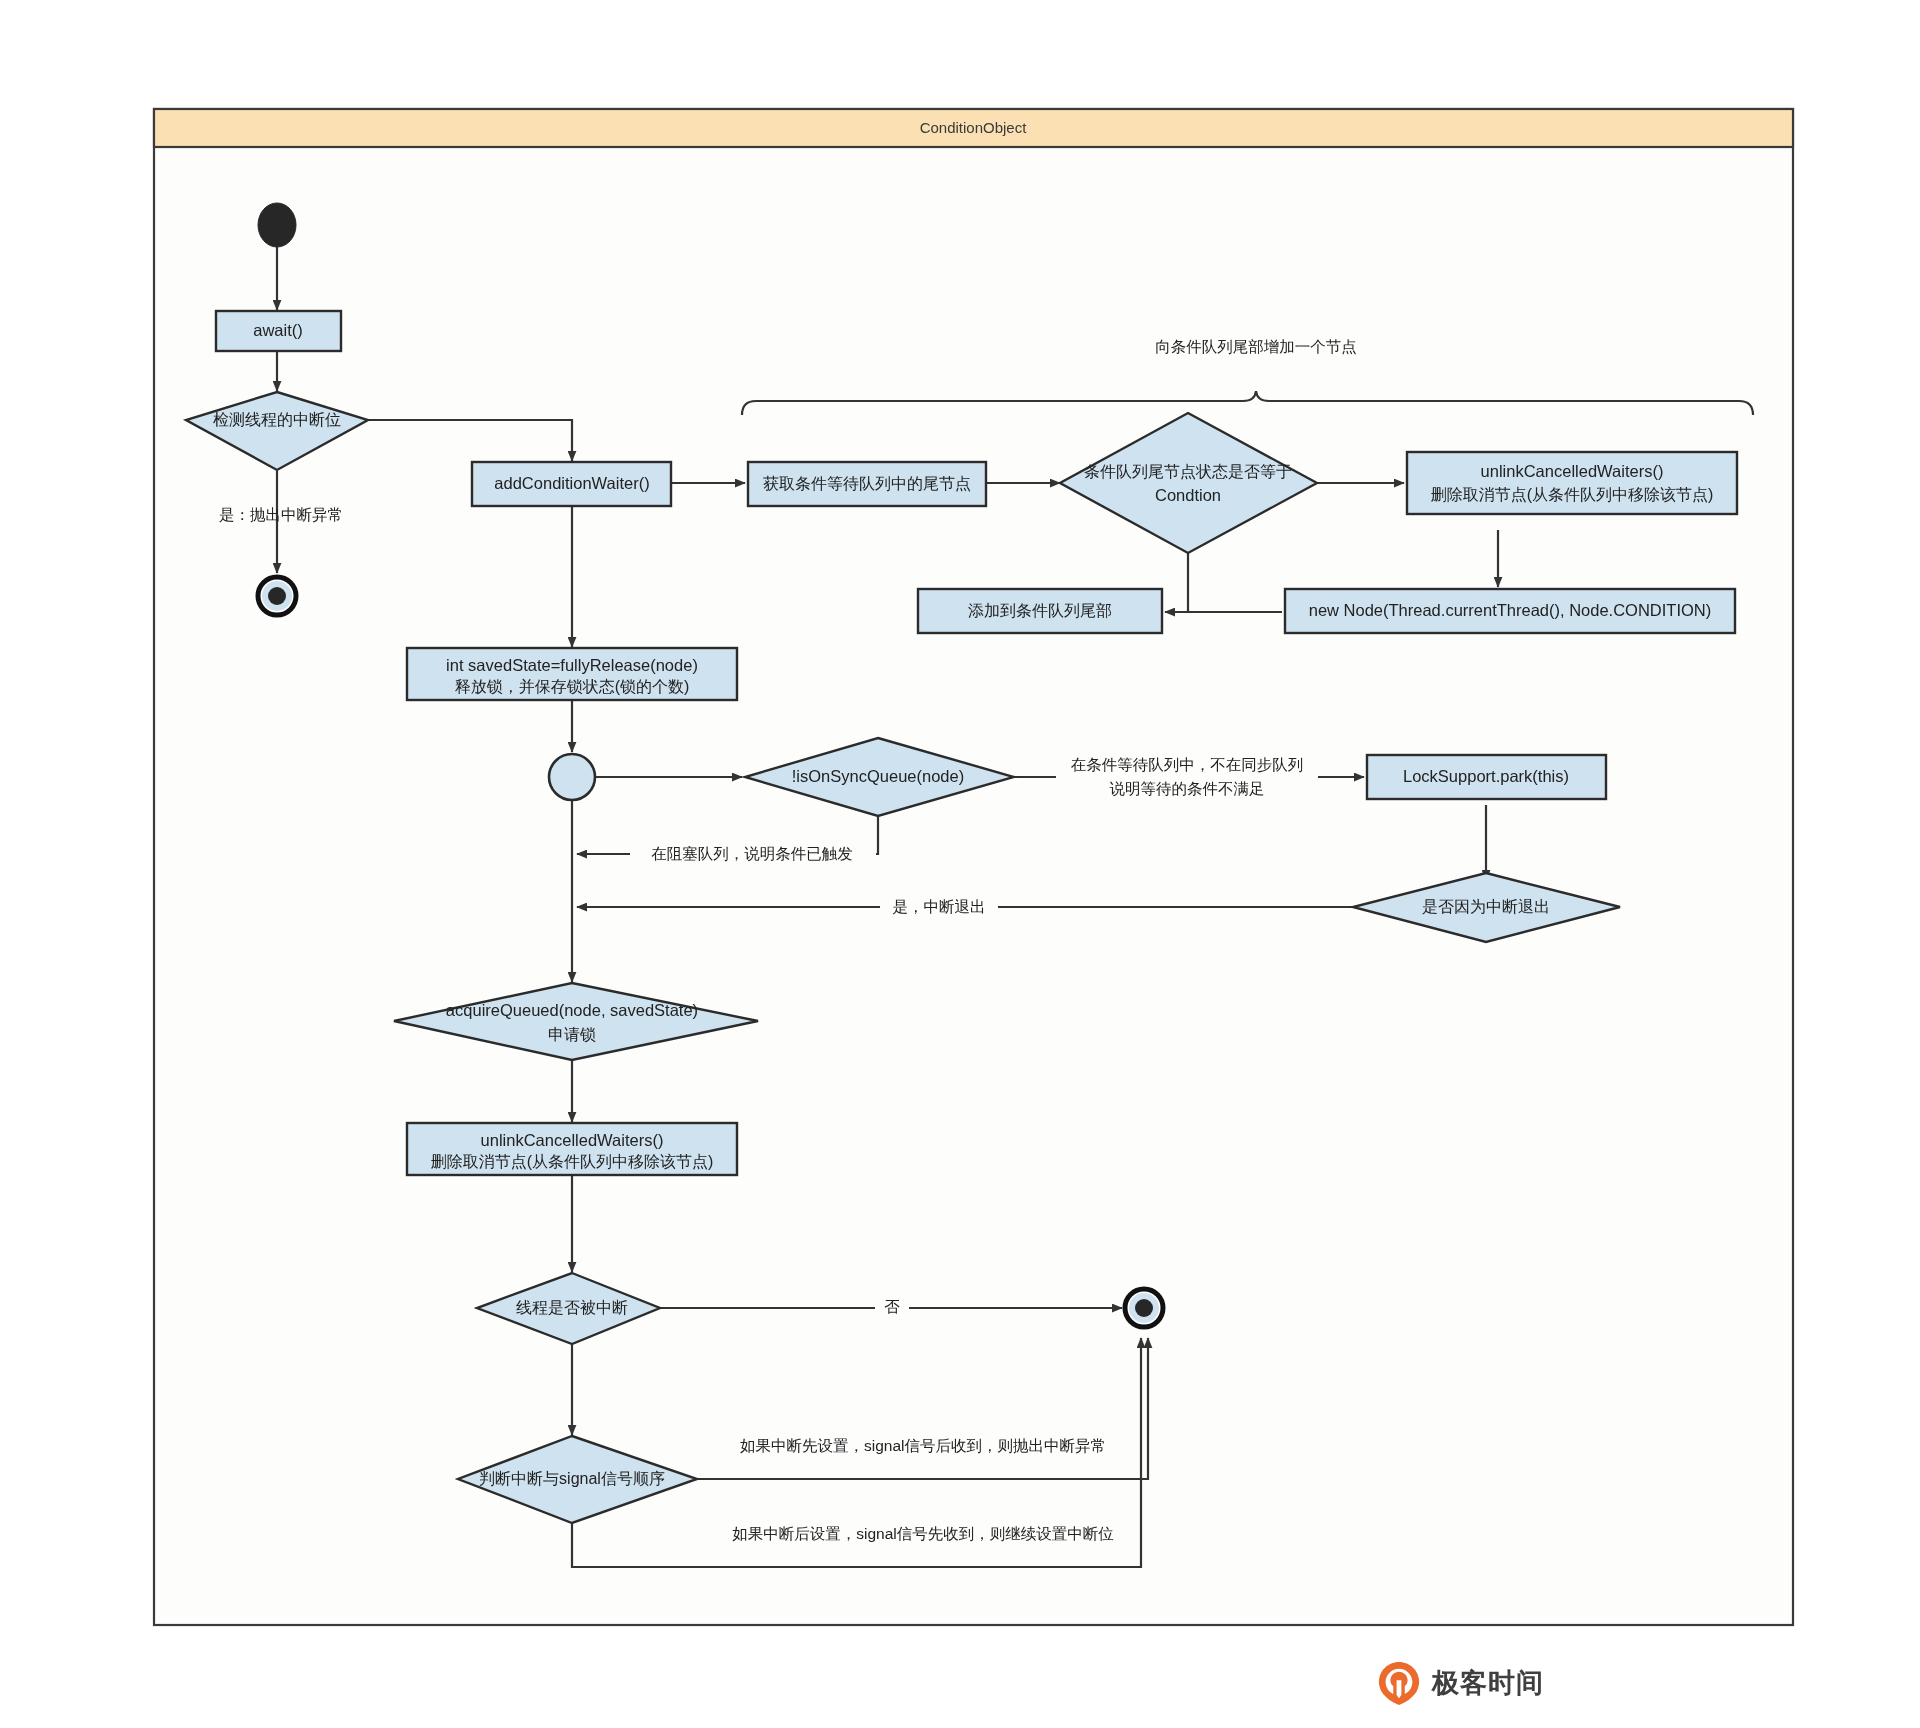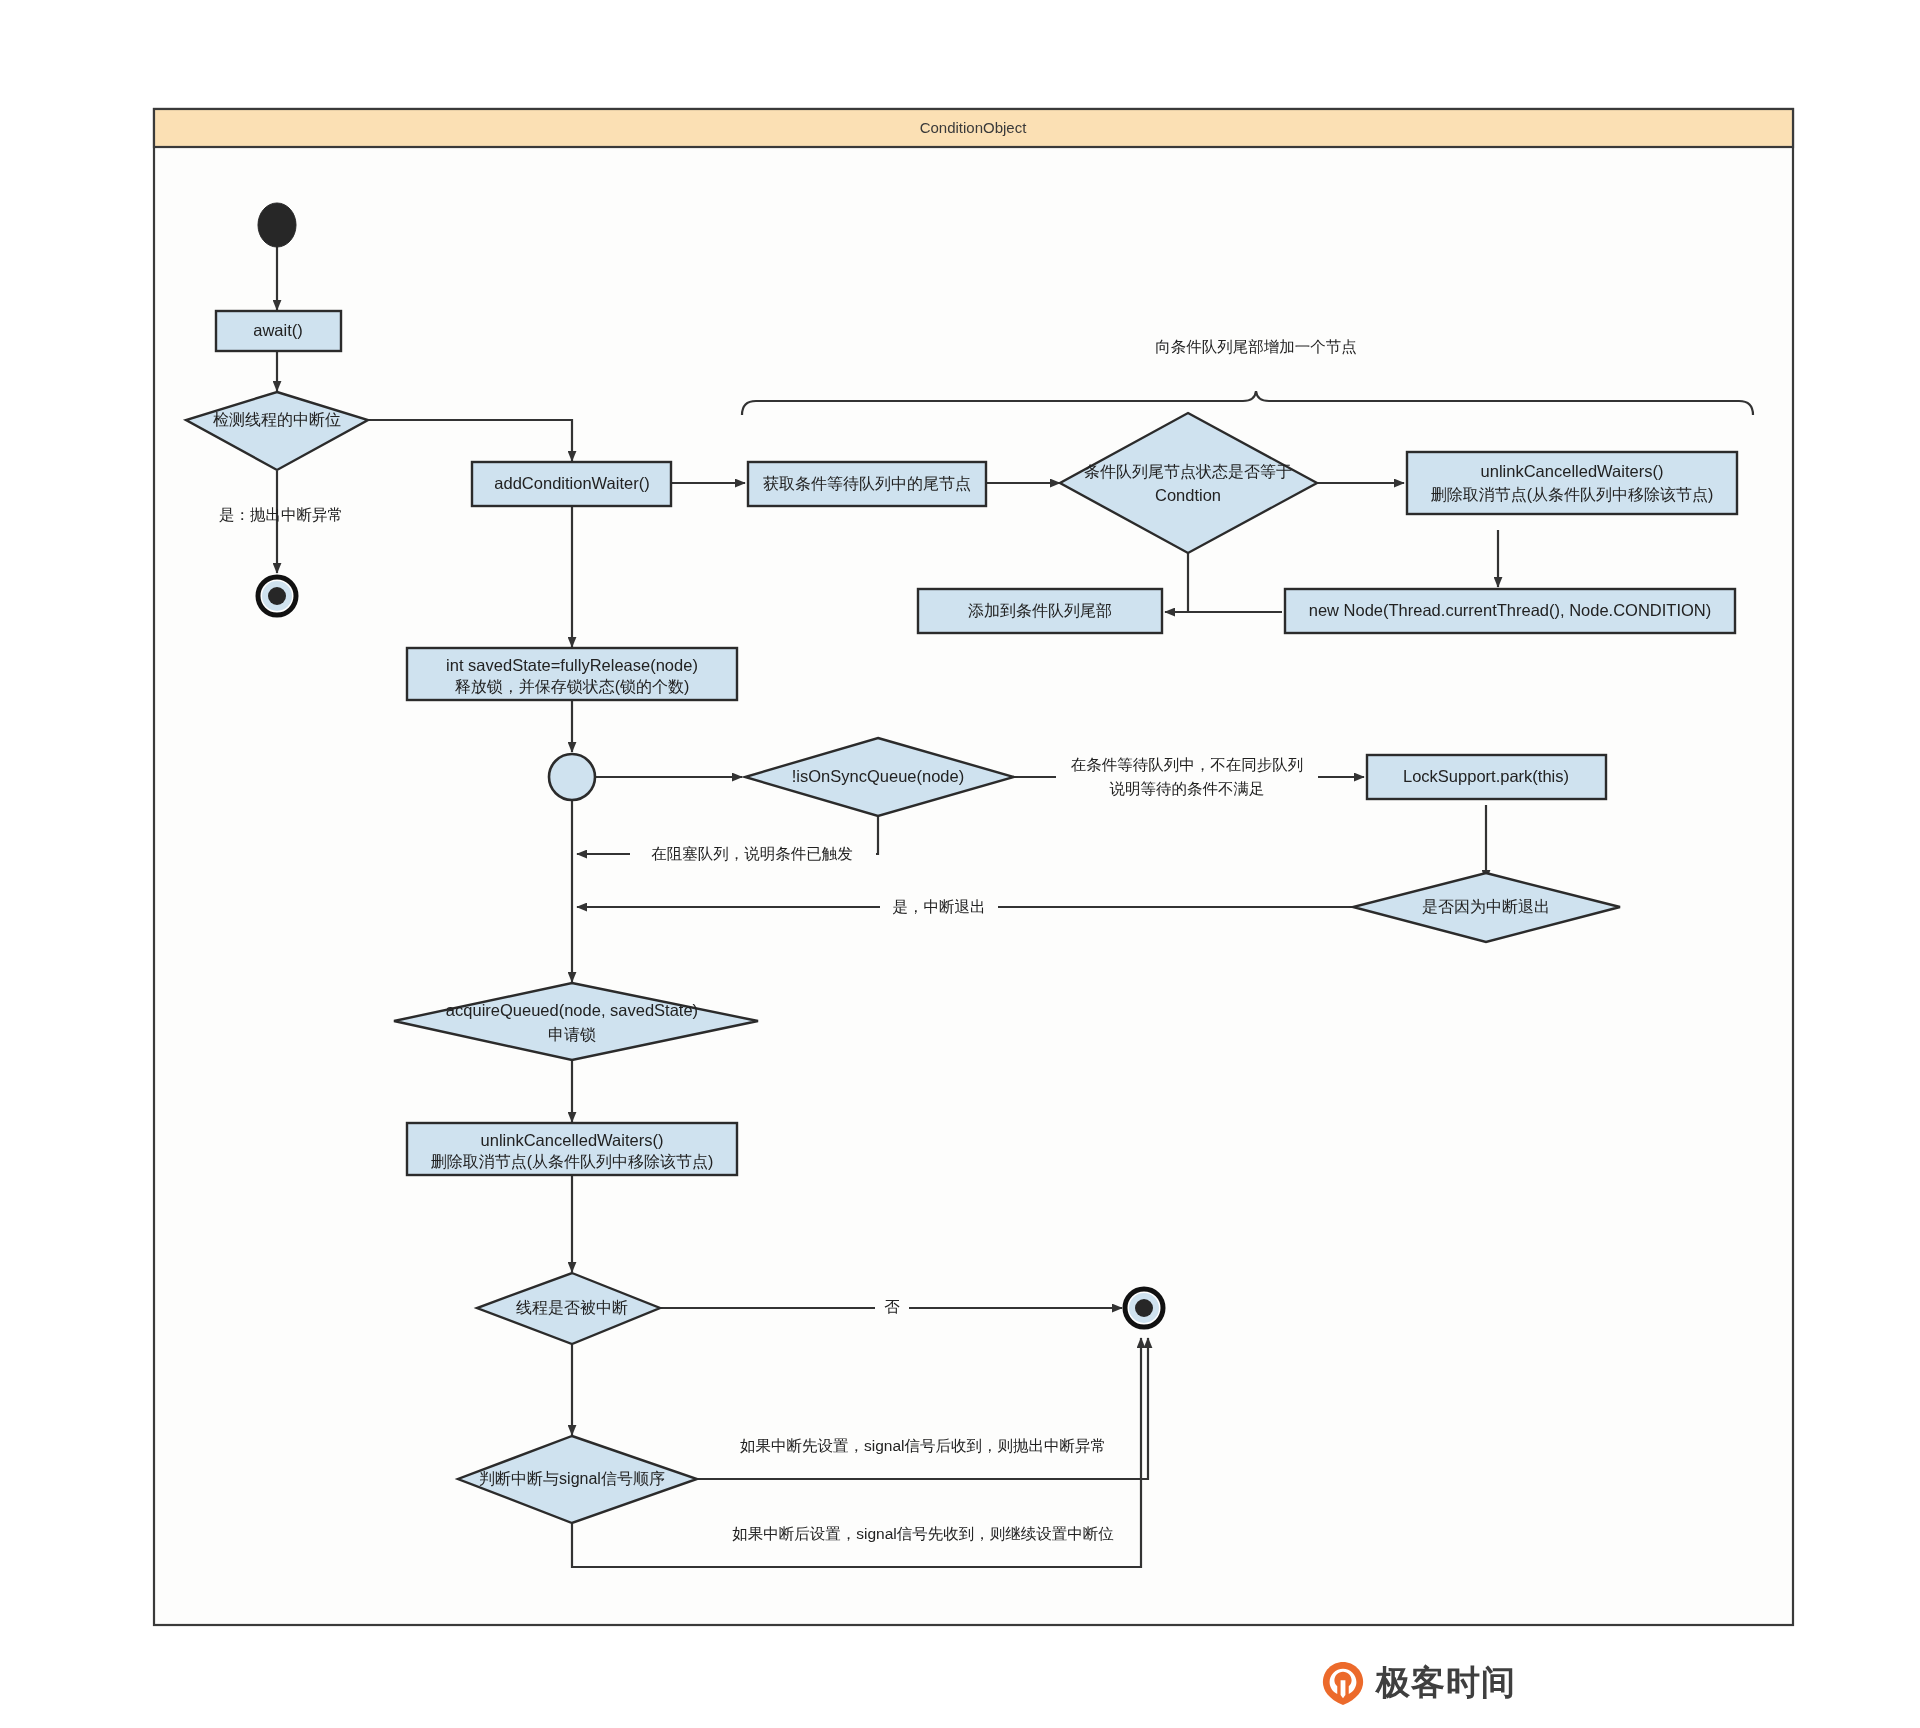--- a/index.html
+++ b/index.html
@@ -1,20 +1,20 @@
 <!DOCTYPE html>
 <html><head>
 <meta charset="utf-8">
 <style>
   html,body{margin:0;padding:0;background:#ffffff;}
   body{
     font-family:"Liberation Sans","DejaVu Sans",sans-serif;
     width:1920px;height:1728px;position:relative;overflow:hidden;
   }
-  #stage{position:absolute;left:0;top:0;width:1564px;height:1728px;}
+  #stage{position:absolute;left:0;top:0;width:1564px;height:1728px;padding-left:28px;}
   svg#diagram{position:absolute;left:0;top:0;width:1920px;height:1728px;}
 
   .frame-border{fill:#fdfdfc;stroke:#3a3a3a;stroke-width:2.2;}
   .frame-title-bar{fill:#fbe0b4;stroke:#3a3a3a;stroke-width:2.2;}
   .frame-title-text{font-size:15px;fill:#3a3a3a;}
 
   .node-rect{fill:#cfe2ef;stroke:#2b2b2b;stroke-width:2.4;}
   .node-diamond{fill:#cfe2ef;stroke:#2b2b2b;stroke-width:2.4;}
   .node-circle{fill:#cfe2ef;stroke:#2b2b2b;stroke-width:2.6;}
   .start-dot{fill:#272727;stroke:#272727;stroke-width:1;}
@@ -25,21 +25,21 @@
   .edge{fill:none;stroke:#333333;stroke-width:2.2;}
   .brace{fill:none;stroke:#333333;stroke-width:2.2;}
 
   text{font-family:"Liberation Sans","DejaVu Sans",sans-serif;fill:#222222;}
   .node-label{font-size:16.5px;text-anchor:middle;dominant-baseline:middle;}
   .node-label-cn{font-size:16px;text-anchor:middle;dominant-baseline:middle;}
   .edge-label{font-size:15.5px;text-anchor:middle;dominant-baseline:middle;fill:#222222;}
 
   .logo{position:absolute;right:48px;bottom:22px;display:flex;align-items:center;gap:10px;}
   .logo-mark{width:46px;height:46px;position:relative;}
-  .logo-text{font-size:34px;color:#3f3f3f;letter-spacing:1px;font-weight:700;
+  .logo-text{font-size:27px;color:#3f3f3f;letter-spacing:1px;font-weight:700;
              font-family:"DejaVu Sans","Liberation Sans",sans-serif;}
 </style>
 </head>
 <body>
 
 <div id="stage">
 
   <svg id="diagram" viewBox="0 0 1920 1728">
     <defs>
       <marker id="arrow" markerWidth="11" markerHeight="9" refX="10.2" refY="4.5" orient="auto" markerUnits="userSpaceOnUse">

